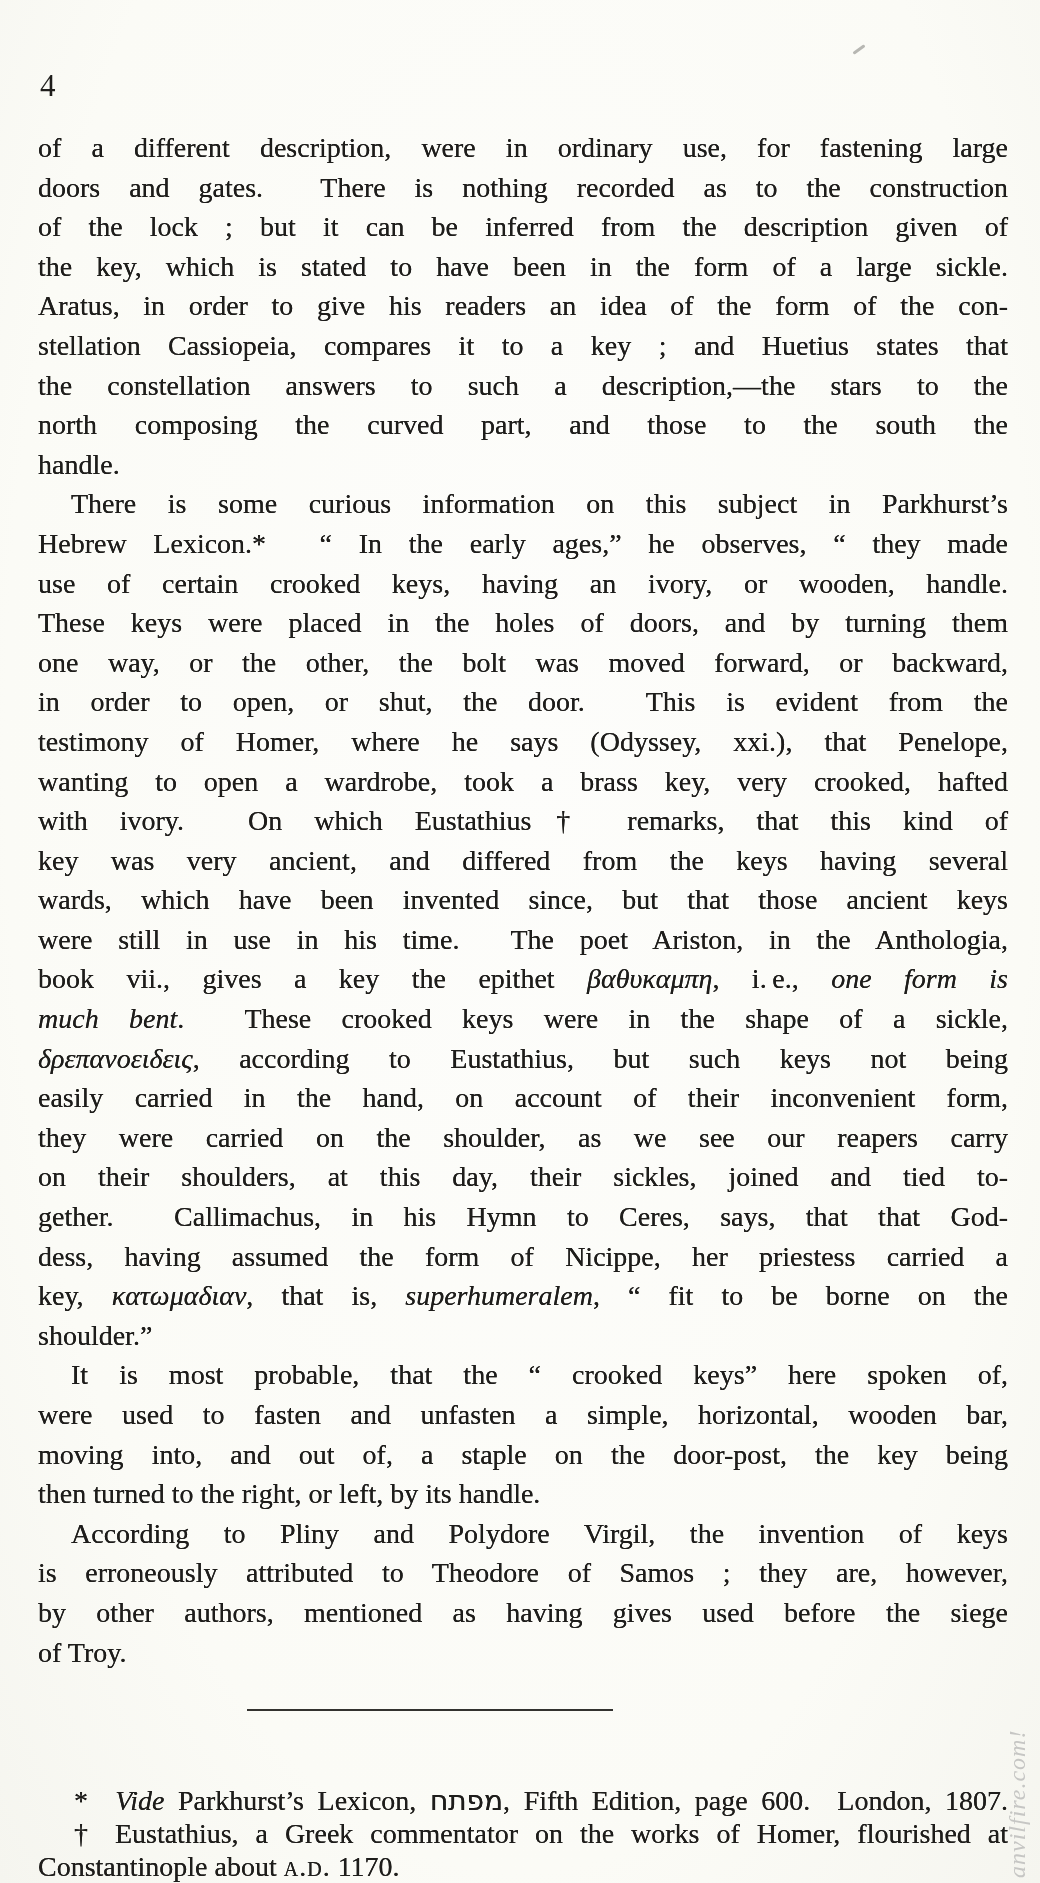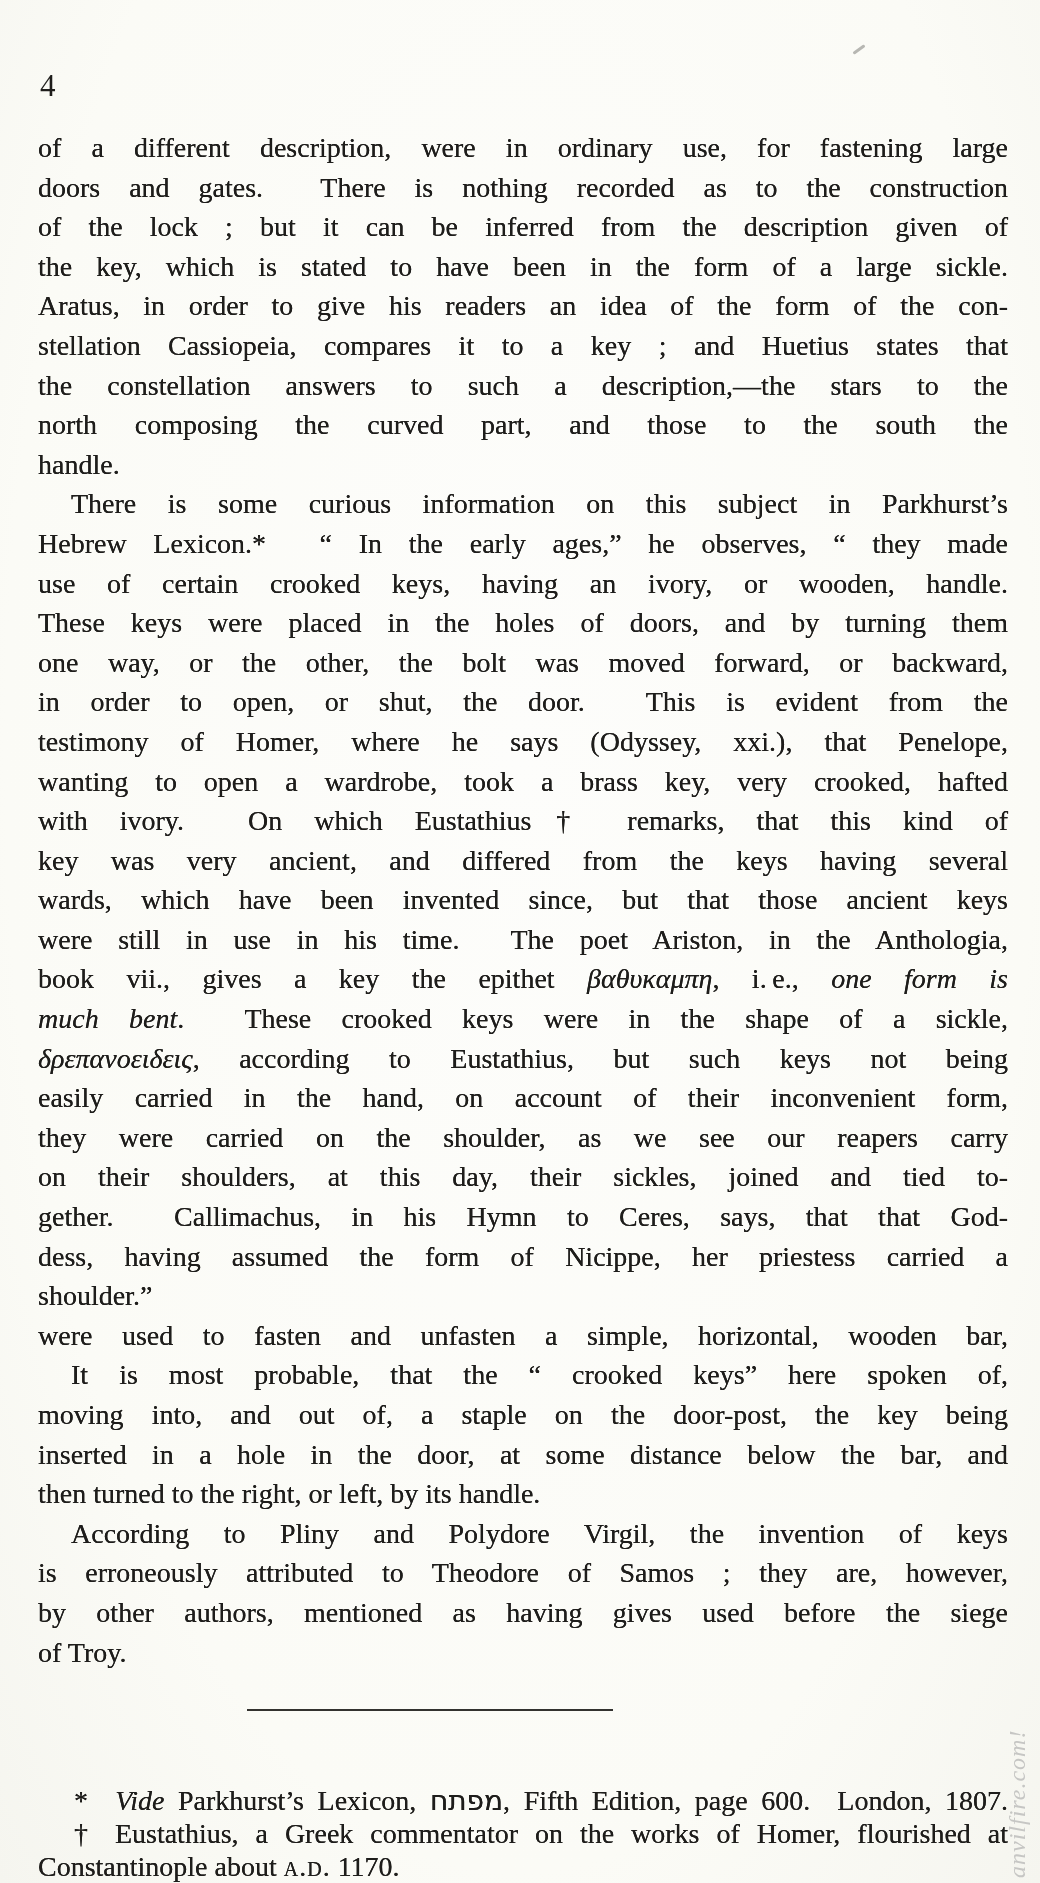--- a/index.html
+++ b/index.html
@@ -97,25 +97,25 @@
       <div class="line"><span>wards, which have been invented since, but that those ancient keys</span></div>
       <div class="line"><span>were still in use in his time.&nbsp; The poet Ariston, in the Anthologia,</span></div>
       <div class="line"><span>book vii., gives a key the epithet </span><span class="i">βαθυκαμπη</span><span>, i. e., </span><span class="i">one form is</span></div>
       <div class="line"><span class="i">much bent</span><span>.&nbsp; These crooked keys were in the shape of a sickle,</span></div>
       <div class="line"><span class="i">δρεπανοειδεις</span><span>, according to Eustathius, but such keys not being</span></div>
       <div class="line"><span>easily carried in the hand, on account of their inconvenient form,</span></div>
       <div class="line"><span>they were carried on the shoulder, as we see our reapers carry</span></div>
       <div class="line"><span>on their shoulders, at this day, their sickles, joined and tied to-</span></div>
       <div class="line"><span>gether.&nbsp; Callimachus, in his Hymn to Ceres, says, that that God-</span></div>
       <div class="line"><span>dess, having assumed the form of Nicippe, her priestess carried a</span></div>
+      <div class="line"><span>key, </span><span class="i">κατωμαδιαν</span><span>, that is, </span><span class="i">superhumeralem</span><span>, “&nbsp;fit to be borne on the</span></div>
       <div class="line last"><span>shoulder.”</span></div>
+      <div class="line indent"><span>It is most probable, that the “&nbsp;crooked keys” here spoken of,</span></div>
       <div class="line"><span>were used to fasten and unfasten a simple, horizontal, wooden bar,</span></div>
-      <div class="line indent"><span>It is most probable, that the “&nbsp;crooked keys” here spoken of,</span></div>
       <div class="line"><span>moving into, and out of, a staple on the door-post, the key being</span></div>
-      <div class="line"><span>inserted in a hole in the door, at some distance below the bar, and</span></div>
       <div class="line last"><span>then turned to the right, or left, by its handle.</span></div>
       <div class="line indent"><span>According to Pliny and Polydore Virgil, the invention of keys</span></div>
       <div class="line"><span>is erroneously attributed to Theodore of Samos&nbsp;; they are, however,</span></div>
       <div class="line"><span>by other authors, mentioned as having gives used before the siege</span></div>
       <div class="line last"><span>of Troy.</span></div>
     </div>
 
   <div class="footnote-rule"></div>
 
   <div class="footnotes" id="footnotes">

